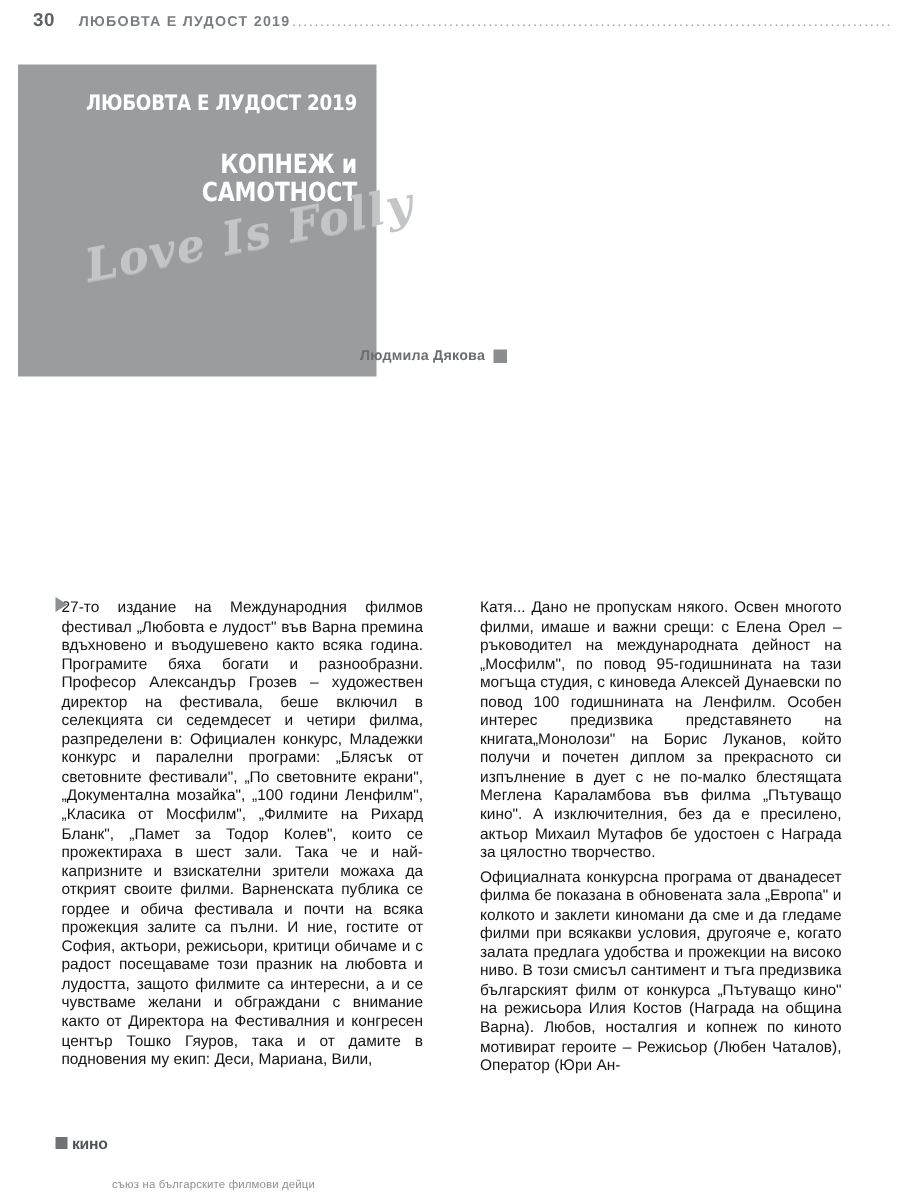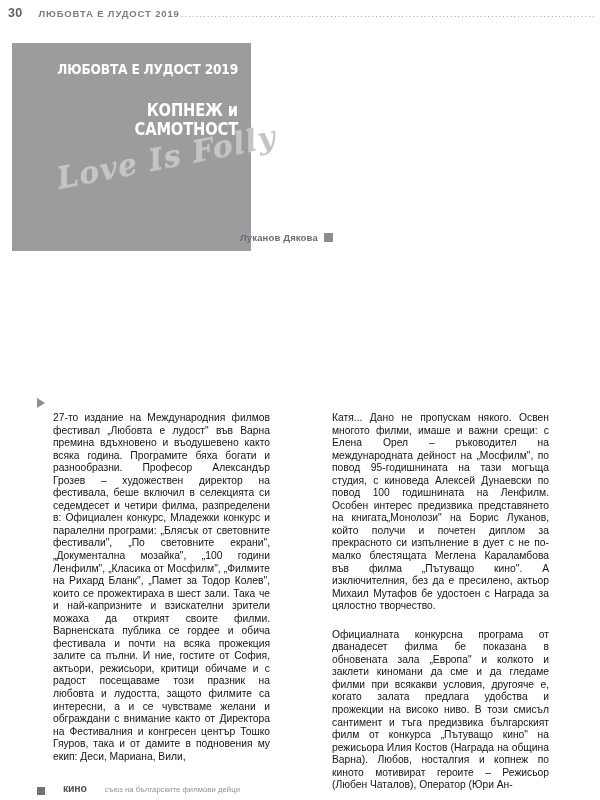--- a/index.html
+++ b/index.html
@@ -13,21 +13,21 @@
     position: relative;
     font-family: "Liberation Sans", sans-serif;
     color: #1a1a1a;
     overflow: hidden;
   }
 
   
   .running-head {
     position: absolute;
     top: 6px;
-    left: 8px;
+    left: 22px;
     right: 6px;
     height: 16px;
     display: flex;
     align-items: baseline;
     color: #6f7376;
     text-align: right;
   }
   .folio {
     font-size: 12.5px;
     font-weight: bold;
@@ -140,21 +140,21 @@
     top: 396px;
     width: 528px;
     display: flex;
     gap: 30px;
   }
   .col {
     width: 249px;
     position: relative;
   }
   .col p {
-    margin: 16px;
+    margin: 4px;
     font-family: "Liberation Sans", sans-serif;
     font-size: 10.3px;
     line-height: 12.55px;
     text-align: justify;
     color: #141414;
     hyphens: manual;
   }
   .col.left p:first-child {
     text-indent: 26px;
   }
@@ -168,22 +168,22 @@
     border-top: 5px solid transparent;
     border-bottom: 5px solid transparent;
   }
 
   
   .footer {
     position: absolute;
     left: 37px;
     bottom: 6px;
     display: flex;
-    align-items: flex-end;
-    gap: 18px;
+    align-items: flex-start;
+    gap: 3px;
     color: #8a8d90;
   }
   .footer-mark {
     width: 8px;
     height: 8px;
     background: #6f7276;
     display: inline-block;
     position: relative;
     top: 1px;
   }
@@ -212,21 +212,21 @@
 <div class="hero">
   <div class="hero-kicker">ЛЮБОВТА Е ЛУДОСТ  2019</div>
   <div class="hero-title">
     <div>КОПНЕЖ и</div>
     <div>САМОТНОСТ</div>
   </div>
   <div class="hero-script">Love Is Folly</div>
 </div>
 
 <div class="byline">
-  <span class="byline-name">Луканов Дякова</span>
+  <span class="byline-name">Людмила Дякова</span>
   <span class="byline-mark"></span>
 </div>
 
 <div class="columns">
   <div class="col left">
     <span class="dingbat"></span>
     <p>27-то издание на Международния филмов фестивал „Любовта е лудост" във Варна премина вдъхновено и въодушевено както всяка година. Програмите бяха богати и разнообразни. Професор Александър Грозев – художествен директор на фестивала, беше включил в селекцията си седемдесет и четири филма, разпределени в: Официален конкурс, Младежки конкурс и паралелни програми: „Блясък от световните фестивали", „По световните екрани", „Документална мозайка", „100 години Ленфилм", „Класика от Мосфилм", „Филмите на Рихард Бланк", „Памет за Тодор Колев", които се прожектираха в шест зали. Така че и най-капризните и взискателни зрители можаха да открият своите филми. Варненската публика се гордее и обича фестивала и почти на всяка прожекция залите са пълни. И ние, гостите от София, актьори, режисьори, критици обичаме и с радост посещаваме този празник на любовта и лудостта, защото филмите са интересни, а и се чувстваме желани и обграждани с внимание както от Директора на Фестивалния и конгресен център Тошко Гяуров, така и от дамите в подновения му екип: Деси, Мариана, Вили,</p>
   </div>
   <div class="col right">
     <p>Катя... Дано не пропускам някого. Освен многото филми, имаше и важни срещи: с Елена Орел – ръководител на международната дейност на „Мосфилм", по повод 95-годишнината на тази могъща студия, с киноведа Алексей Дунаевски по повод 100 годишнината на Ленфилм. Особен интерес предизвика представянето на книгата„Монолози" на Борис Луканов, който получи и почетен диплом за прекрасното си изпълнение в дует с не по-малко блестящата Меглена Караламбова във филма „Пътуващо кино". А изключителния, без да е пресилено, актьор Михаил Мутафов бе удостоен с Награда за цялостно творчество.</p>

